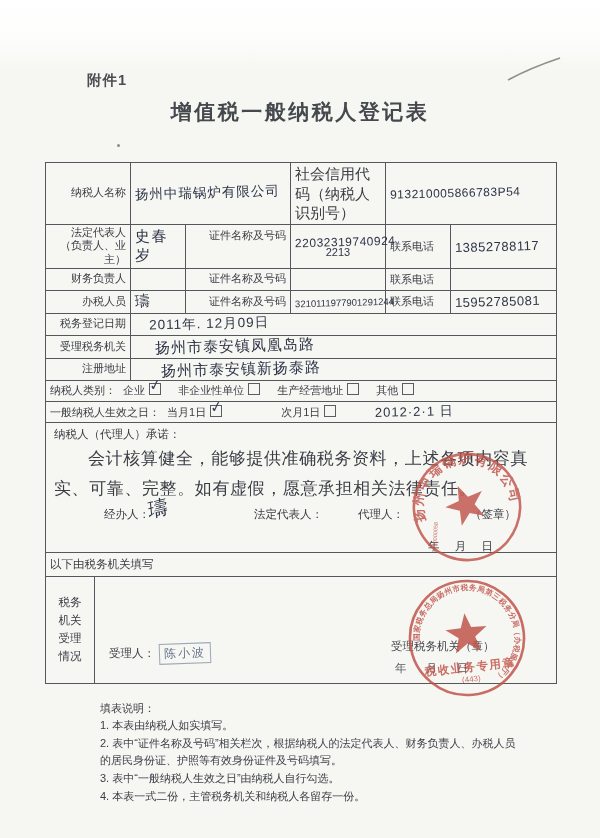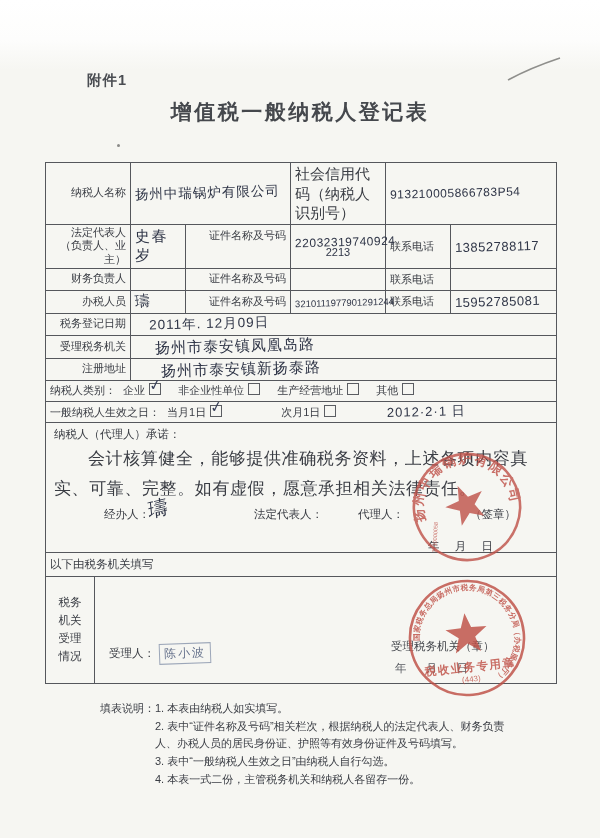--- a/index.html
+++ b/index.html
@@ -61,21 +61,21 @@
   .authority-label{position:absolute;left:296px;top:62px;font-size:11.5px;color:#43464c;text-align:center;}
   .authority-date{position:absolute;left:300px;top:84px;font-size:11.5px;letter-spacing:8px;color:#5a5d63;}
 
   
   .stamp{position:absolute;opacity:0.82;}
   .stamp-company{left:404px;top:444px;transform:rotate(-24deg);}
   .stamp-authority{left:400px;top:571px;transform:rotate(-6deg);}
 
   
   .notes{position:absolute;left:100px;top:700px;width:420px;font-size:11px;line-height:1.55;color:#3a3d44;}
-  .notes-row{display:flex;}
+  .notes-row{display:flex;flex-direction:column;}
   .notes-intro{white-space:nowrap;font-weight:400;}
   .notes-items{flex:1;}
   .note-item{margin:0 0 1px 0;}
 </style>
 </head>
 <body>
 
 <div class="page">
 
   <svg class="corner-line" width="60" height="35">
@@ -158,21 +158,21 @@
         <span class="opt"><span>其他</span><span class="cb" data-checked="false"></span></span>
       </td>
     </tr>
 
 
 
     <tr style="height:18px">
       <td colspan="6" class="opts-cell">
         <span class="lbl">一般纳税人生效之日：</span>
         <span class="opt" style="margin-right:56px"><span>当月1日</span><span class="cb" data-checked="true"></span></span>
-        <span class="opt" style="margin-right:48px"><span>次月1日</span><span class="cb" data-checked="false"></span></span>
+        <span class="opt" style="margin-right:36px"><span>次月1日</span><span class="cb" data-checked="false"></span></span>
         <span class="hw" style="font-size:13px">2012·2·1 日</span>
       </td>
     </tr>
 
     <tr style="height:130px">
       <td colspan="6" class="pledge-cell">
         <div class="pledge-title">纳税人（代理人）承诺：</div>
         <div class="pledge-body">会计核算健全，能够提供准确税务资料，上述各项内容真实、可靠、完整。如有虚假，愿意承担相关法律责任。</div>
         <div class="sig-row">
           <span class="printed sig-agent" style="position:absolute">经办人：</span>

